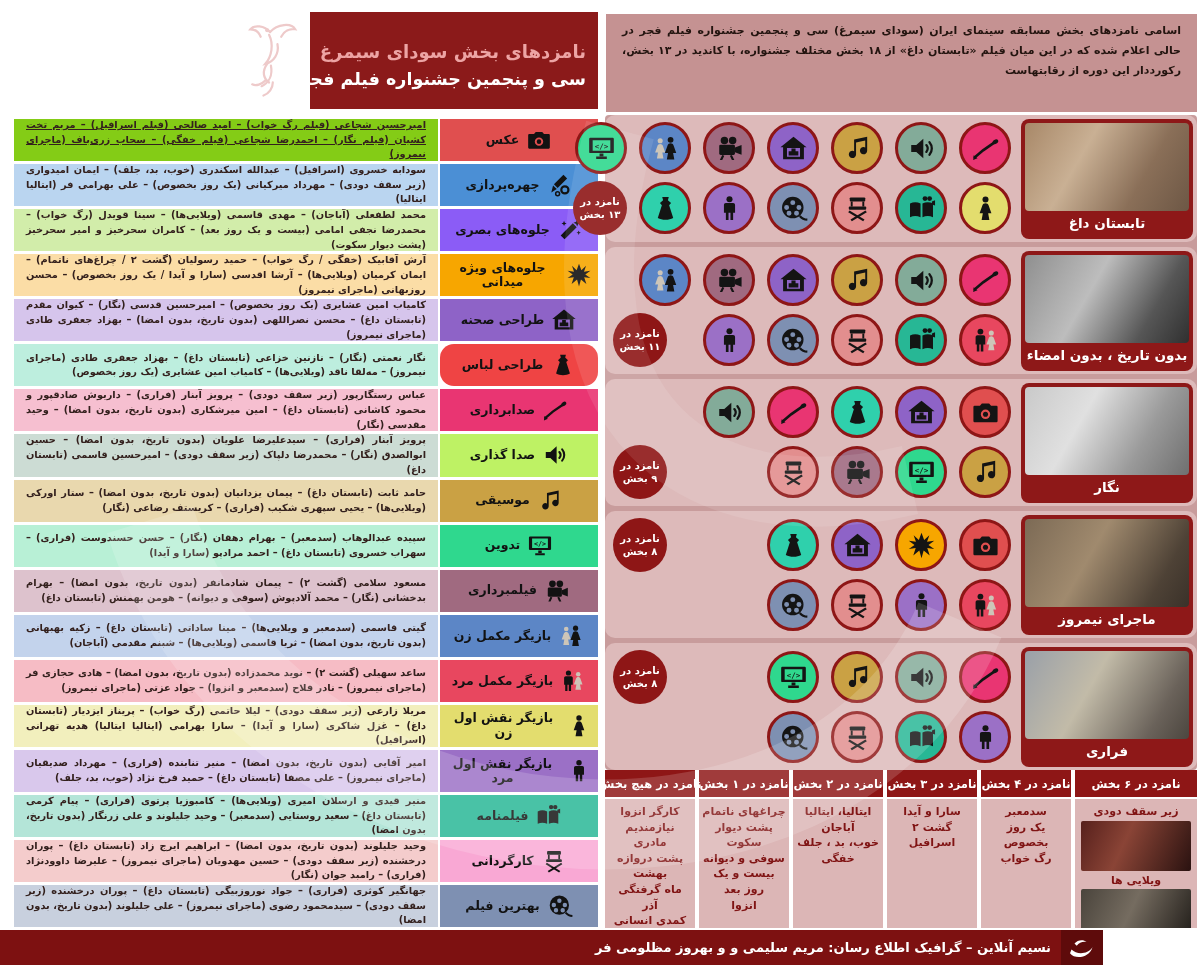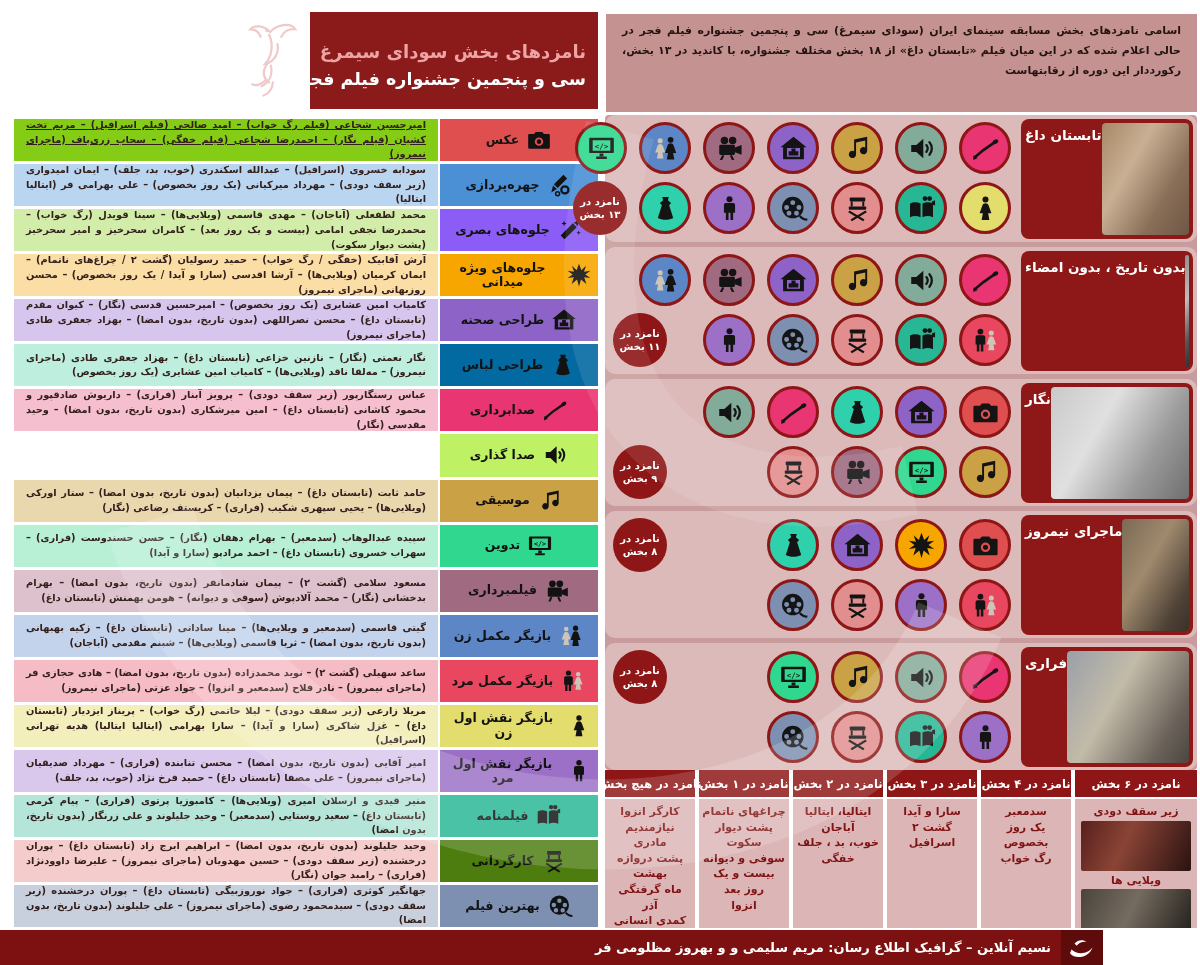--- a/index.html
+++ b/index.html
@@ -43,21 +43,21 @@
   .films{
     position:absolute;left:605px;top:115px;width:592px;height:655px;background:#c89c9c;
     border-radius:4px;display:flex;flex-direction:column;gap:5px;
   }
   .film-block{
     flex:1;background:#ddbaba;border-radius:10px;display:flex;gap:6px;
     padding:3px 4px;box-sizing:border-box;align-items:center;min-height:0;
   }
   .film-card{
     width:172px;height:120px;flex:none;background:#8e1818;border-radius:8px;
-    padding:4px;box-sizing:border-box;display:flex;flex-direction:row;
+    padding:4px;box-sizing:border-box;display:flex;flex-direction:column;
   }
   .film-photo{flex:1;border-radius:4px;}
   .photo-f1{background:linear-gradient(120deg,#a88868 0%,#c9b094 35%,#8a6f58 70%,#6d5745 100%);}
   .photo-f2{background:linear-gradient(120deg,#8f8f8f 0%,#bdbdbd 40%,#565656 75%,#303030 100%);}
   .photo-f3{background:linear-gradient(120deg,#c9c9c9 0%,#e0e0e0 35%,#9a9a9a 70%,#6f6f6f 100%);}
   .photo-f4{background:linear-gradient(120deg,#7c6a55 0%,#a08a6e 40%,#4e4236 80%,#3a3129 100%);}
   .photo-f5{background:linear-gradient(120deg,#9aa0a8 0%,#c2bba8 40%,#6a625a 80%,#4c463f 100%);}
   .film-title{
     height:24px;display:flex;align-items:center;justify-content:center;
     color:#fff;font-size:13.5px;font-weight:bold;white-space:nowrap;
@@ -268,21 +268,21 @@
     <div class="cat-row">
     <div class="cat-label" style="background: rgb(142, 99, 199);">
       <svg class="cat-icon">
           <use href="#icon-set-design" xlink:href="#icon-set-design"></use>
         </svg>
       <span class="cat-label-text">طراحی صحنه</span>
     </div>
     <div class="cat-names" style="background: rgb(214, 197, 236);">کامیاب امین عشایری (یک روز بخصوص) – امیرحسین قدسی (نگار) – کیوان مقدم (تابستان داغ) – محسن نصراللهی (بدون تاریخ، بدون امضا) – بهزاد جعفری طادی (ماجرای نیمروز)</div>
   </div>
     <div class="cat-row">
-    <div class="cat-label" style="background: #0369a1;">
+    <div class="cat-label" style="background: #ef4444; border-radius: 14px;">
       <svg class="cat-icon">
           <use href="#icon-costume" xlink:href="#icon-costume"></use>
         </svg>
       <span class="cat-label-text">طراحی لباس</span>
     </div>
     <div class="cat-names" style="background: rgb(189, 238, 222);">نگار نعمتی (نگار) – نازنین خزاعی (تابستان داغ) – بهزاد جعفری طادی (ماجرای نیمروز) – مه‌لقا ناقد (ویلایی‌ها) – کامیاب امین عشایری (یک روز بخصوص)</div>
   </div>
     <div class="cat-row">
     <div class="cat-label" style="background: rgb(233, 53, 114);">
       <svg class="cat-icon">
@@ -292,20 +292,21 @@
     </div>
     <div class="cat-names" style="background: rgb(246, 191, 208);">عباس رستگارپور (زیر سقف دودی) – پرویز آبنار (فراری) – داریوش صادقپور و محمود کاشانی (تابستان داغ) – امین میرشکاری (بدون تاریخ، بدون امضا) – وحید مقدسی (نگار)</div>
   </div>
     <div class="cat-row">
     <div class="cat-label" style="background: #bef264;">
       <svg class="cat-icon">
           <use href="#icon-sound-mixing" xlink:href="#icon-sound-mixing"></use>
         </svg>
       <span class="cat-label-text">صدا گذاری</span>
     </div>
+    <div class="cat-names" style="background: rgb(204, 220, 212);">پرویز آبنار (فراری) – سیدعلیرضا علویان (بدون تاریخ، بدون امضا) – حسین ابوالصدق (نگار) – محمدرضا دلپاک (زیر سقف دودی) – امیرحسین قاسمی (تابستان داغ)</div>
   </div>
     <div class="cat-row">
     <div class="cat-label" style="background: rgb(202, 161, 68);">
       <svg class="cat-icon">
           <use href="#icon-music" xlink:href="#icon-music"></use>
         </svg>
       <span class="cat-label-text">موسیقی</span>
     </div>
     <div class="cat-names" style="background: rgb(233, 216, 174);">حامد ثابت (تابستان داغ) – پیمان یزدانیان (بدون تاریخ، بدون امضا) – ستار اورکی (ویلایی‌ها) – یحیی سپهری شکیب (فراری) – کریستف رضاعی (نگار)</div>
   </div>
@@ -354,33 +355,33 @@
     </div>
     <div class="cat-names" style="background: rgb(242, 239, 189);">مریلا زارعی (زیر سقف دودی) – لیلا حاتمی (رگ خواب) – پریناز ایزدیار (تابستان داغ) – غزل شاکری (سارا و آیدا) – سارا بهرامی (ایتالیا ایتالیا) هدیه تهرانی (اسرافیل)</div>
   </div>
     <div class="cat-row">
     <div class="cat-label" style="background: rgb(155, 112, 198);">
       <svg class="cat-icon">
           <use href="#icon-lead-actor" xlink:href="#icon-lead-actor"></use>
         </svg>
       <span class="cat-label-text">بازیگر نقش اول مرد</span>
     </div>
-    <div class="cat-names" style="background: rgb(217, 200, 236);">امیر آقایی (بدون تاریخ، بدون امضا) – محسن تنابنده (فراری) – مهرداد صدیقیان (ماجرای نیمروز) – علی مصفا (تابستان داغ) – حمید فرخ نژاد (خوب، بد، جلف)</div>
+    <div class="cat-names" style="background: rgb(217, 200, 236);">امیر آقایی (بدون تاریخ، بدون امضا) – منیر تنابنده (فراری) – مهرداد صدیقیان (ماجرای نیمروز) – علی مصفا (تابستان داغ) – حمید فرخ نژاد (خوب، بد، جلف)</div>
   </div>
     <div class="cat-row">
     <div class="cat-label" style="background: rgb(39, 183, 149);">
       <svg class="cat-icon">
           <use href="#icon-screenplay" xlink:href="#icon-screenplay"></use>
         </svg>
       <span class="cat-label-text">فیلمنامه</span>
     </div>
     <div class="cat-names" style="background: rgb(180, 229, 216);">منیر قیدی و ارسلان امیری (ویلایی‌ها) – کامبوزیا پرتوی (فراری) – پیام کرمی (تابستان داغ) – سعید روستایی (سدمعبر) – وحید جلیلوند و علی زرنگار (بدون تاریخ، بدون امضا)</div>
   </div>
     <div class="cat-row">
-    <div class="cat-label" style="background: #4d7c0f; align-items: center;">
+    <div class="cat-label" style="background: #f9a8d4; align-items: center;">
       <svg class="cat-icon">
           <use href="#icon-directing" xlink:href="#icon-directing"></use>
         </svg>
       <span class="cat-label-text">کارگردانی</span>
     </div>
     <div class="cat-names" style="background: rgb(244, 204, 204);">وحید جلیلوند (بدون تاریخ، بدون امضا) – ابراهیم ایرج زاد (تابستان داغ) – پوران درخشنده (زیر سقف دودی) – حسین مهدویان (ماجرای نیمروز) – علیرضا داوودنژاد (فراری) – رامبد جوان (نگار)</div>
   </div>
     <div class="cat-row">
     <div class="cat-label" style="background: rgb(126, 144, 178);">
       <svg class="cat-icon">

